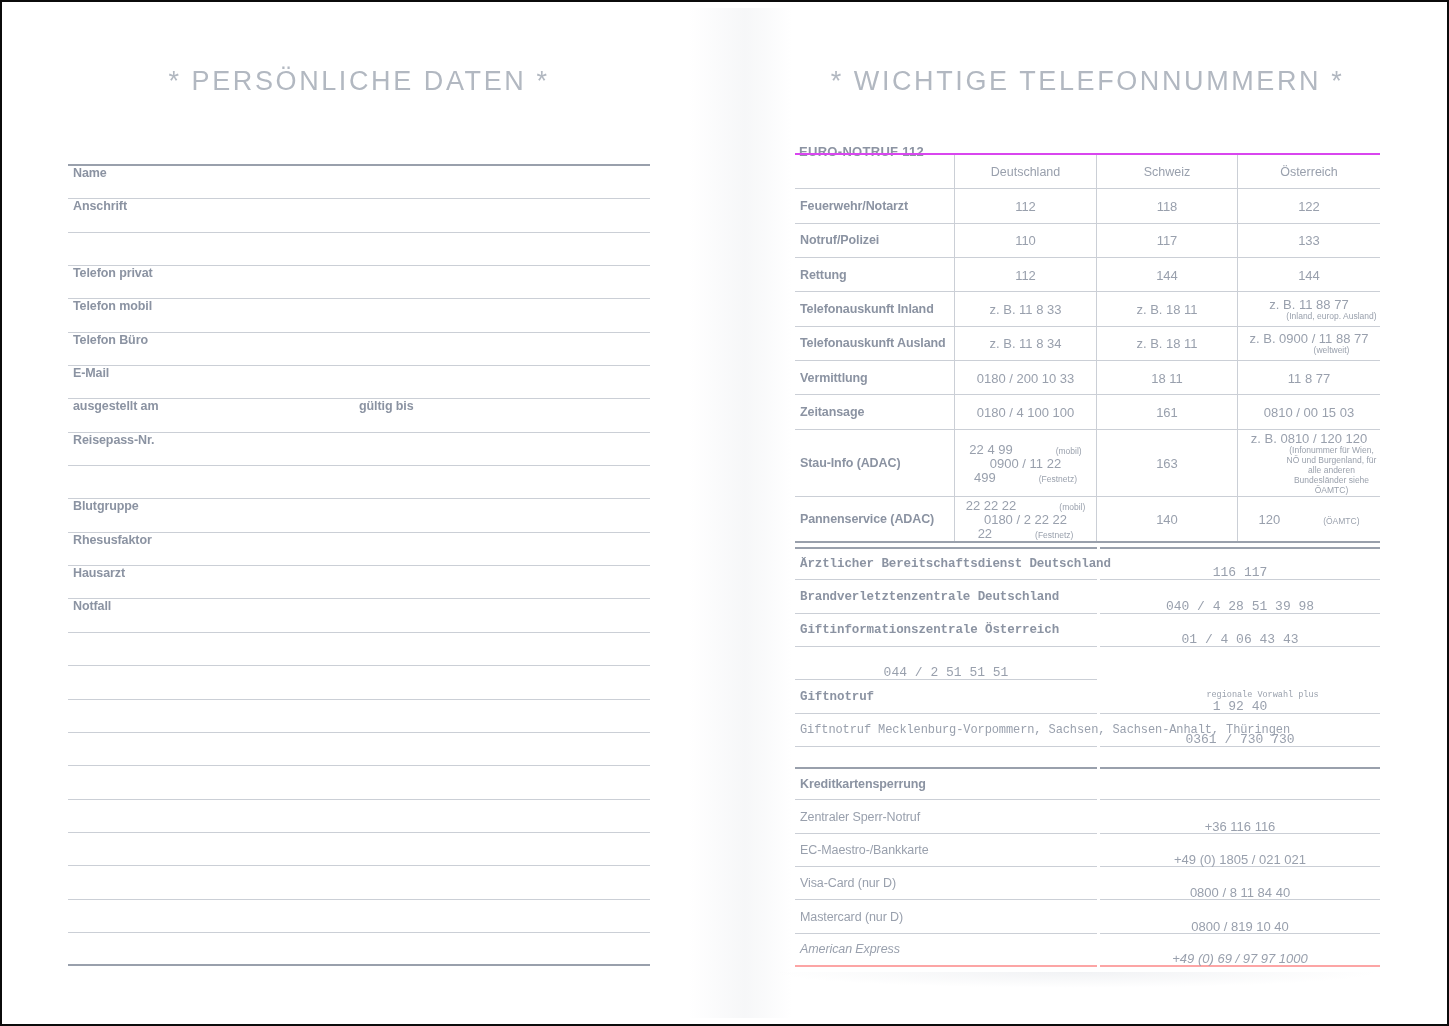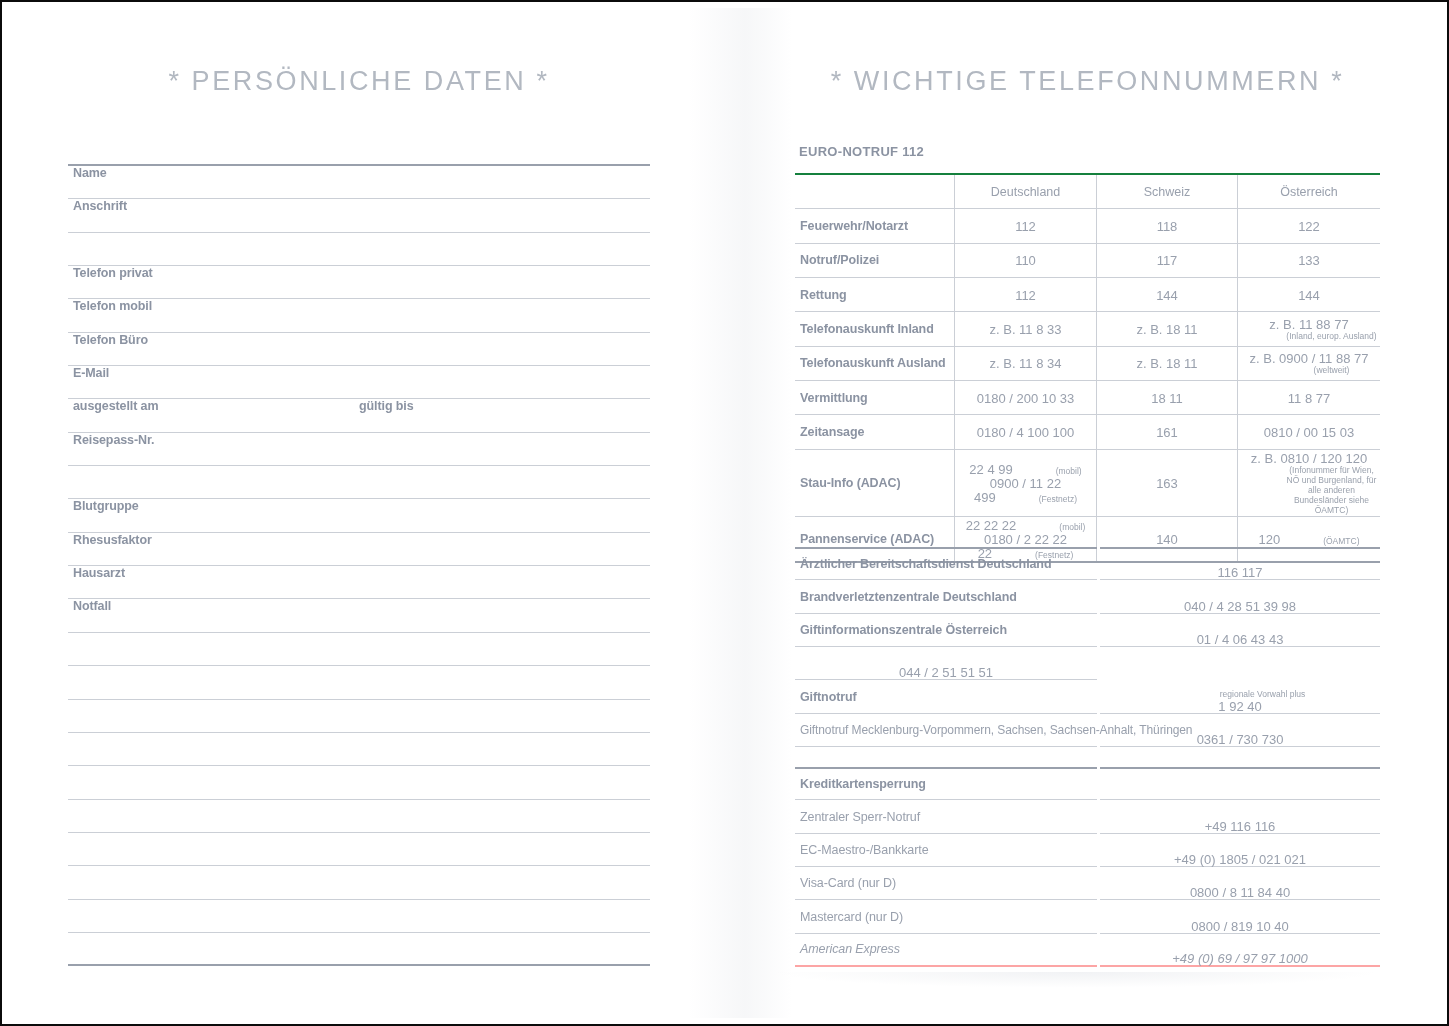--- a/index.html
+++ b/index.html
@@ -26,41 +26,41 @@
   
   .form{position:absolute;top:164px;left:0;width:100%;border-top:2px solid #99a0ac;}
   .form-row{position:relative;height:33.35px;border-bottom:1px solid #cbcfd6;display:flex;align-items:flex-start;box-sizing:border-box;}
   .form-row:last-child{border-bottom:2px solid #99a0ac;}
   .form-label{font-size:12.5px;font-weight:bold;color:#8b93a2;padding-left:5px;letter-spacing:-0.1px;white-space:nowrap;}
   .form-label.second{position:absolute;left:50%;padding-left:0;}
 
   
   .section-heading{position:absolute;top:144px;left:0;font-size:13px;font-weight:bold;color:#8b93a2;padding-left:4px;letter-spacing:0.3px;}
 
-  .phone-table{position:absolute;top:173px;left:0;width:585px;border-top:2px solid #15803d;border-bottom:2px solid #99a0ac;}
+  .phone-table{position:absolute;top:153px;left:0;width:585px;border-top:2px solid #d946ef;border-bottom:2px solid #99a0ac;}
   .pt-row{display:grid;grid-template-columns:160px 142px 141px 142px;border-bottom:1px solid #cbcfd6;}
   .pt-row:last-child{border-bottom:none;}
   .pt-cell{min-height:33.35px;display:flex;flex-direction:column;justify-content:center;align-items:center;text-align:center;
     border-right:1px solid #cbcfd6;padding:1px 2px;box-sizing:border-box;}
   .pt-cell:last-child{border-right:none;}
   .pt-cell.label-cell{align-items:flex-start;text-align:left;padding-left:5px;}
   .pt-row.tall .pt-cell{min-height:66.7px;}
   .pt-colhead{font-size:12.5px;color:#99a0ad;}
   .pt-label{font-size:12.5px;font-weight:bold;color:#8b93a2;letter-spacing:-0.1px;white-space:nowrap;}
 
   .line{display:block;line-height:13px;}
   .val-main{font-size:13px;color:#99a0ad;line-height:13px;}
   .val-note{font-size:8.5px;color:#9aa1ad;line-height:10px;}
   .val-note.inline{margin-left:3px;padding-left:40px;}
   .val-note.block{display:block;margin-left:45px;}
   .line.wrap{max-width:136px;}
   .line.wrap .val-note{display:block;white-space:normal;}
 
   .kv{position:absolute;left:0;width:585px;}
-  .kv-mid{top:547px;}
+  .kv-mid{top:547px;font-family:Liberation Mono, monospace;}
   .kv-credit{top:767px;}
   .kv-row{display:grid;grid-template-columns:302px 1fr;column-gap:3px;}
   .kv-cell{height:33.35px;border-bottom:1px solid #cbcfd6;display:flex;align-items:center;box-sizing:border-box;}
   .kv-row.first .kv-cell{border-top:2px solid #99a0ac;}
   .kv-row.last .kv-cell{border-bottom:2px solid #fca5a5;font-style:italic;}
   .kv-label-cell{padding-left:5px;overflow:visible;}
   .kv-value-cell{flex-direction:column;justify-content:flex-end;align-items:center;text-align:center;}
   .kv-label{font-size:12.5px;color:#99a0ad;letter-spacing:-0.1px;white-space:nowrap;}
   .kv-label.bold{font-weight:bold;color:#8b93a2;}
   .kv-label.small{font-size:12px;}
@@ -358,21 +358,21 @@
         <div class="kv-cell kv-label-cell">
           <span class="kv-label bold">Kreditkartensperrung</span>
         </div>
         <div class="kv-cell kv-value-cell"></div>
       </div>
       <div class="kv-row">
         <div class="kv-cell kv-label-cell">
           <span class="kv-label">Zentraler Sperr-Notruf</span>
         </div>
         <div class="kv-cell kv-value-cell">
-          <div class="line"><span class="val-main">+49 116 116</span></div>
+          <div class="line"><span class="val-main">+36 116 116</span></div>
         </div>
       </div>
       <div class="kv-row">
         <div class="kv-cell kv-label-cell">
           <span class="kv-label">EC-Maestro-/Bankkarte</span>
         </div>
         <div class="kv-cell kv-value-cell">
           <div class="line"><span class="val-main">+49 (0) 1805 / 021 021</span></div>
         </div>
       </div>

